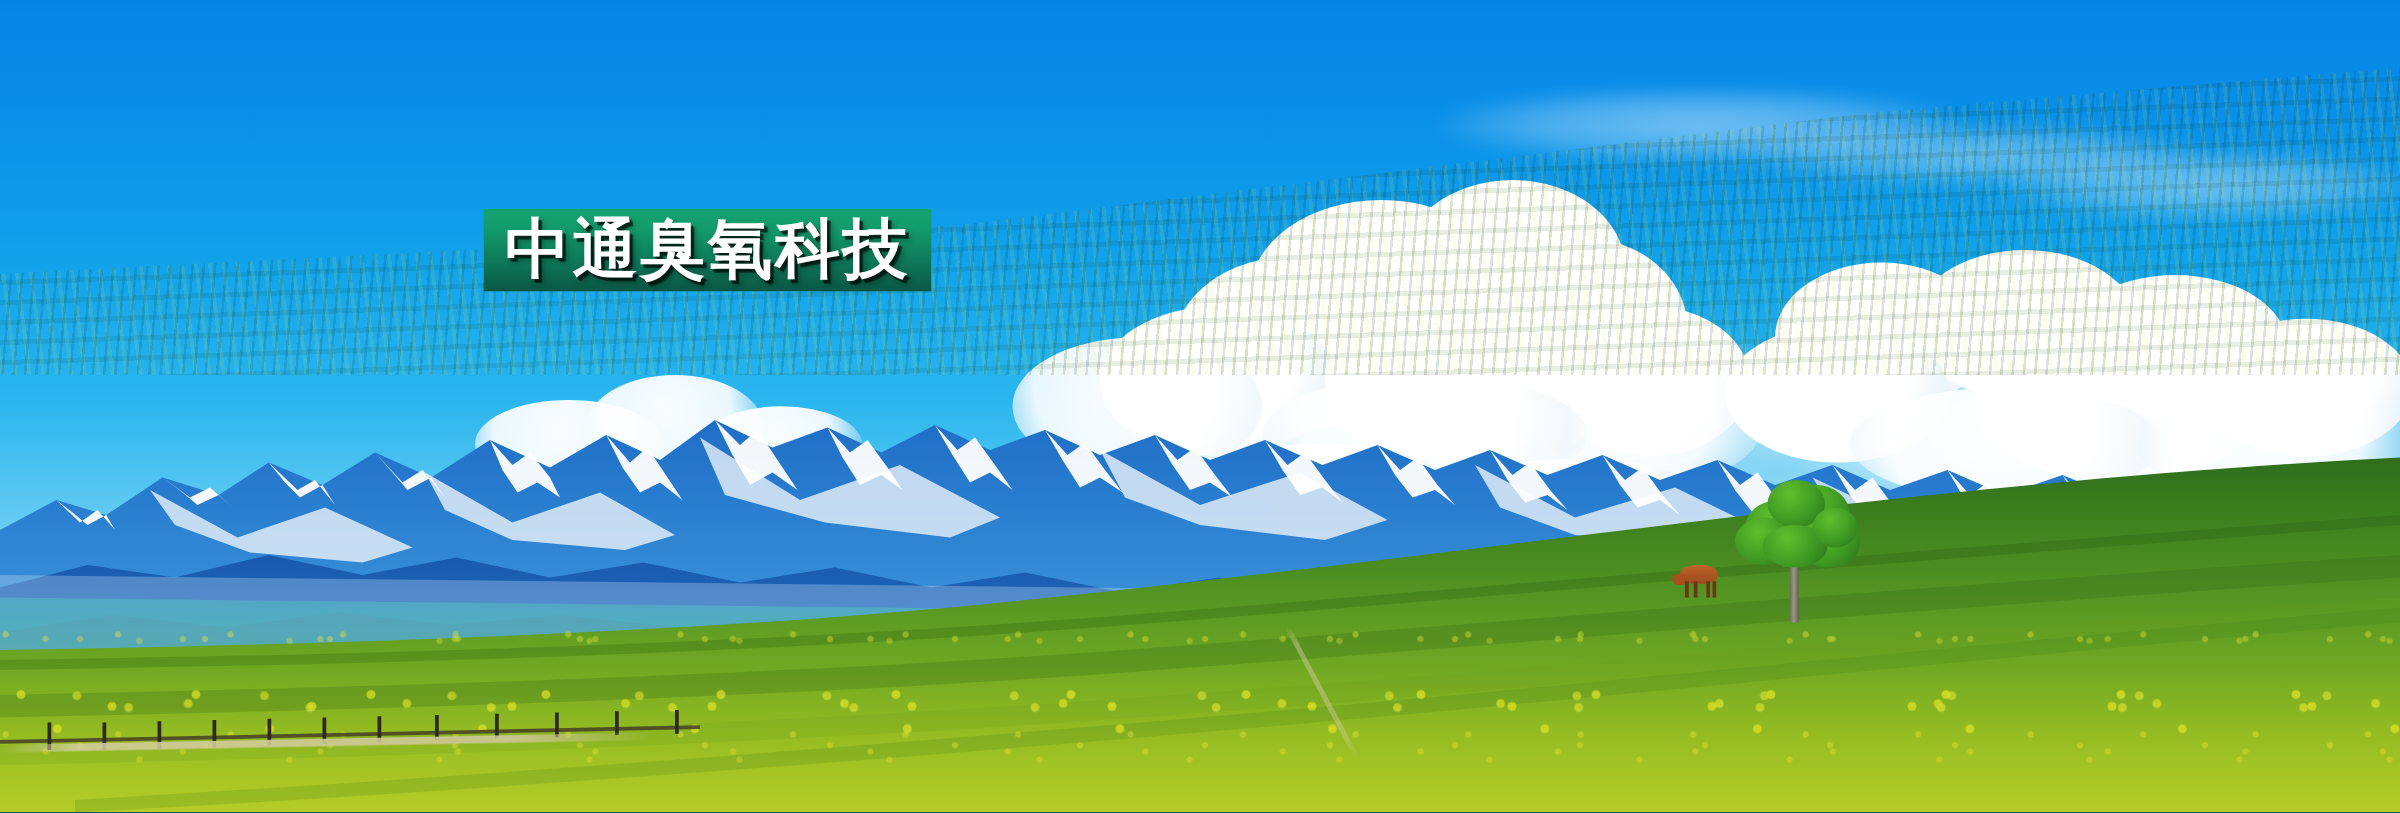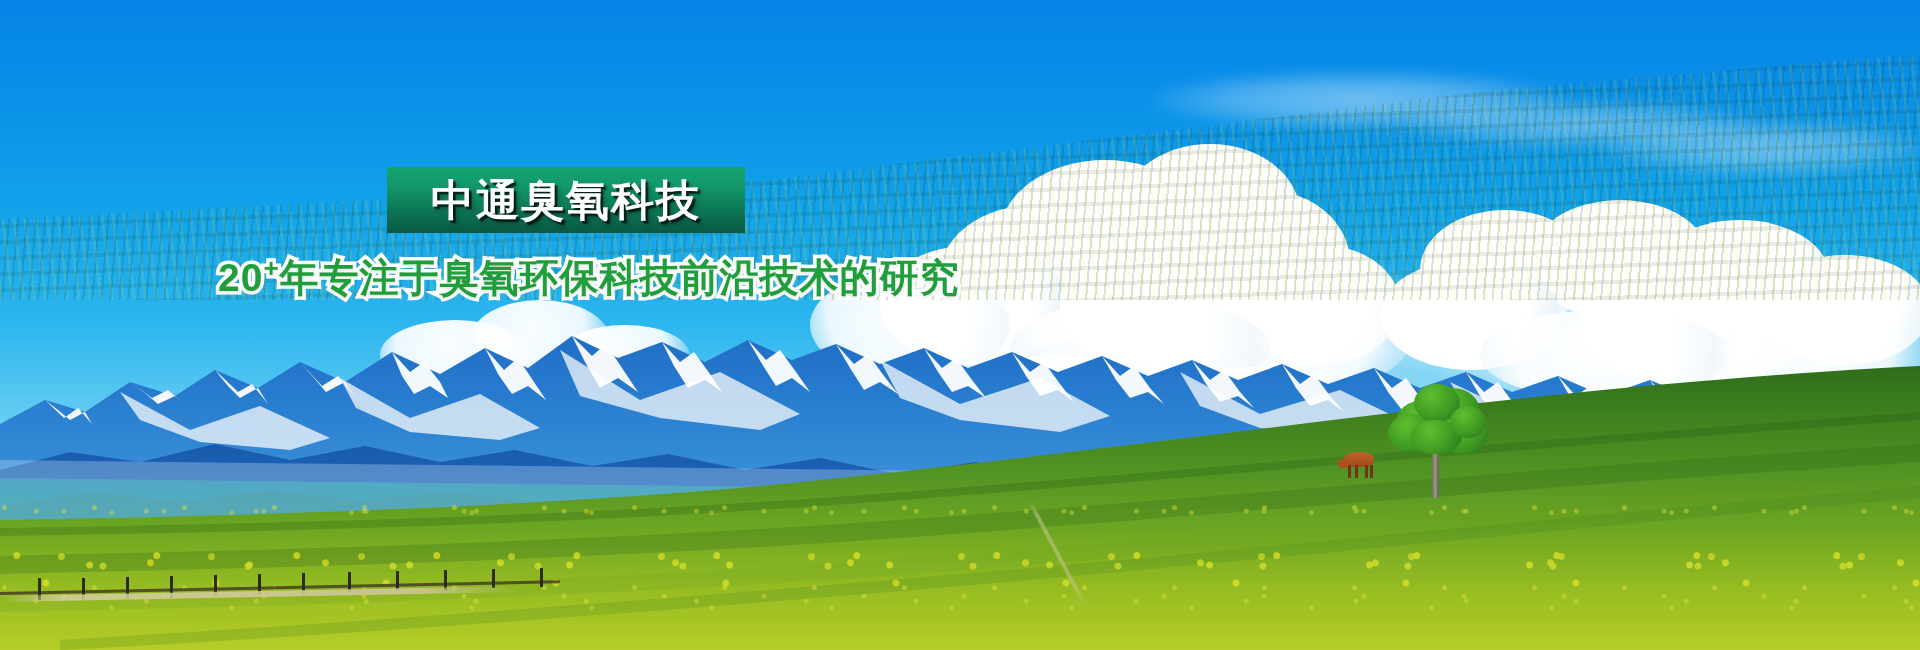--- a/index.html
+++ b/index.html
@@ -71,21 +71,21 @@
 
   .title-plate{
     position:absolute;
     left:387px;top:167px;
     width:358px;height:66px;
     background:linear-gradient(180deg,#14a470 0%,#12996a 28%,#0e7a58 62%,#0a5744 100%);
     display:flex;align-items:center;justify-content:center;
   }
   .title-text{
     color:#ffffff;
-    font-size:43px;
+    font-size:52px;
     font-weight:bold;
     letter-spacing:2px;
     line-height:1;
     white-space:nowrap;
     text-shadow:
       3px 3px 0 rgba(0,0,0,.45),
       2px 2px 0 rgba(0,0,0,.40),
       4px 4px 5px rgba(0,0,0,.30);
   }
 
@@ -356,18 +356,17 @@
     <div class="animal-leg" style="left:27px;top:15px;width:3px;height:13px;"></div>
     <div class="animal-leg" style="left:32px;top:15px;width:3px;height:13px;"></div>
   </div>
 
   <div class="textblock">
 
     <div class="title-plate">
       <span class="title-text">中通臭氧科技</span>
     </div>
 
-    <div class="sub sub1"><span>20</span><span class="sup">+</span><span>年专注于臭氧环保科技前沿技术的研究</span></div>
 
 
   </div>
 
 </div>
 
 </body></html>

